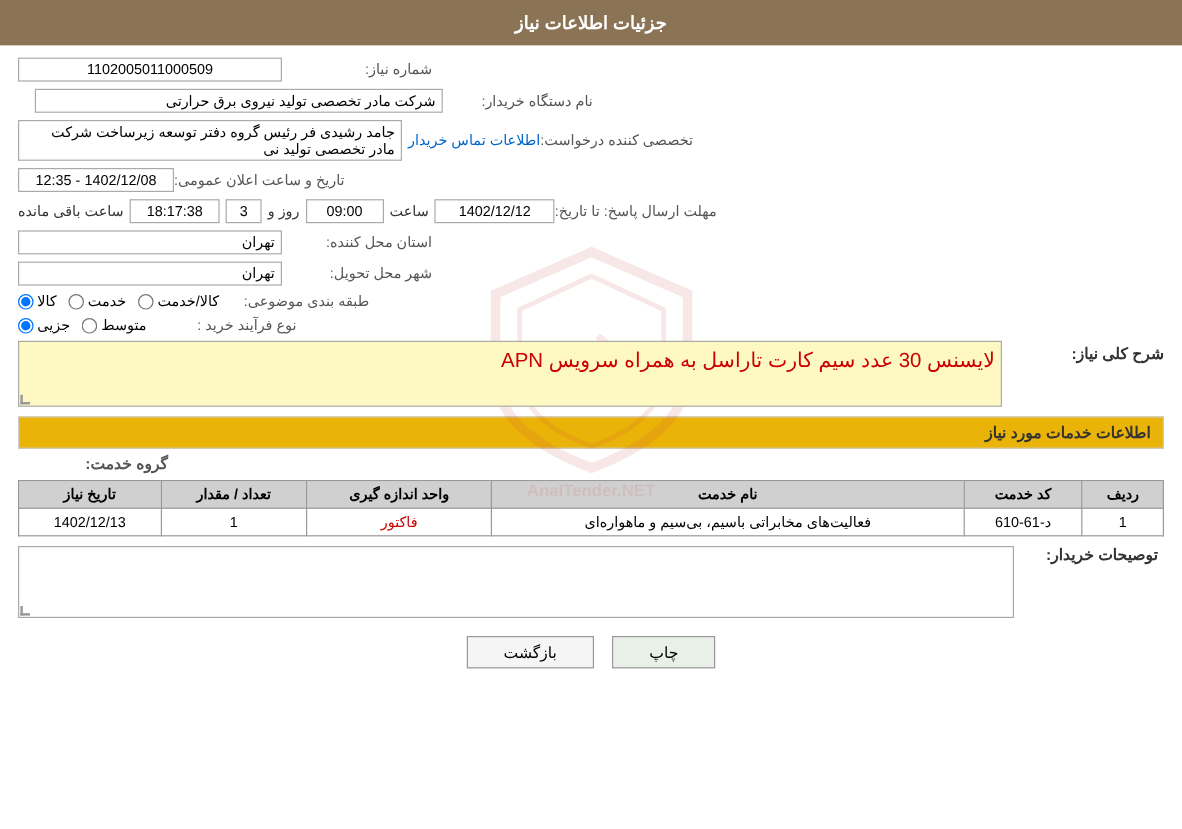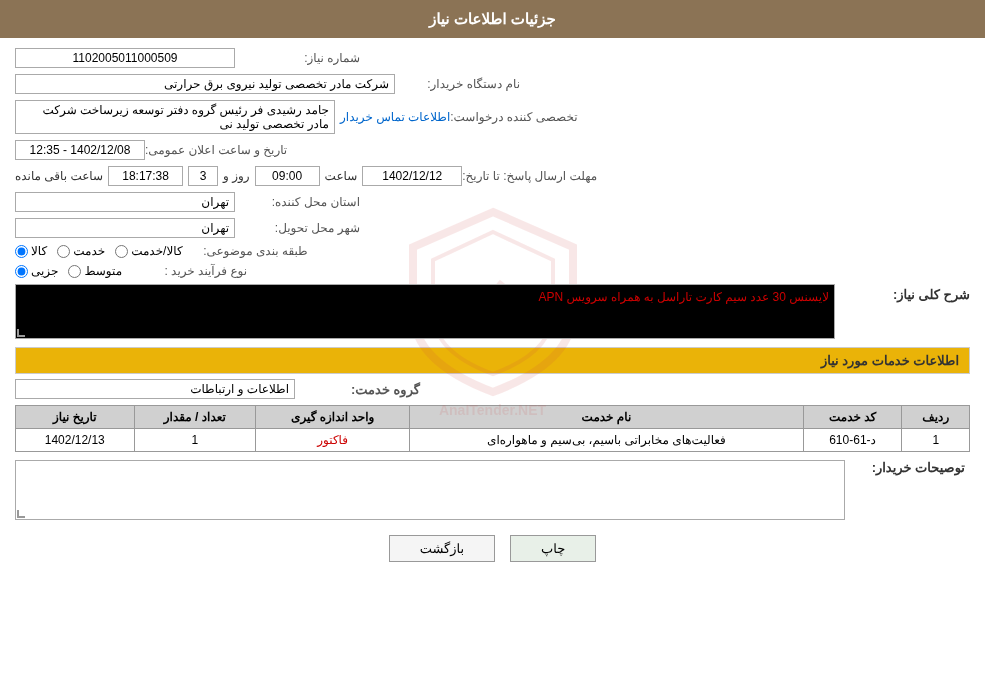--- a/index.html
+++ b/index.html
@@ -43,21 +43,22 @@
     }
     .field-value {
       border: 1px solid #aaa;
       background: #fff;
       padding: 2px 5px;
       font-size: 12px;
       min-height: 20px;
       color: #000;
     }
     .field-value.wide {
-      width: 380px;
+      width: 340px;
+      margin-left: 14px;
     }
     .field-value.medium {
       width: 220px;
     }
     .field-value.small {
       width: 130px;
     }
     .link-blue {
       color: #0066cc;
       text-decoration: none;
@@ -89,25 +90,25 @@
       border: 1px solid #ccc;
       padding: 5px 10px;
       font-size: 13px;
       font-weight: bold;
       color: #333;
       margin-bottom: 5px;
       text-align: right;
     }
     .description-box {
       border: 1px solid #aaa;
-      background: #000000;
+      background: #fef9c3;
       padding: 5px;
       width: 100%;
       min-height: 55px;
-      font-size: 12px;
+      font-size: 17px;
       color: #c00;
       direction: rtl;
       position: relative;
     }
     .service-row {
       display: flex;
       align-items: center;
       margin-bottom: 6px;
       justify-content: flex-end;
     }
@@ -298,21 +299,20 @@
             <div class="resize-handle"></div>
           </div>
         </div>
       </div>
     </div>
 
     <div class="section-title">اطلاعات خدمات مورد نیاز</div>
 
     <div class="service-row">
       <span class="field-label" style="font-size:13px;font-weight:bold;">گروه خدمت:</span>
-      <div class="field-value" style="width:280px; text-align:right;">اطلاعات و ارتباطات</div>
     </div>
 
     <table class="service-table">
       <thead>
         <tr>
           <th>ردیف</th>
           <th>کد خدمت</th>
           <th>نام خدمت</th>
           <th>واحد اندازه گیری</th>
           <th>تعداد / مقدار</th>

